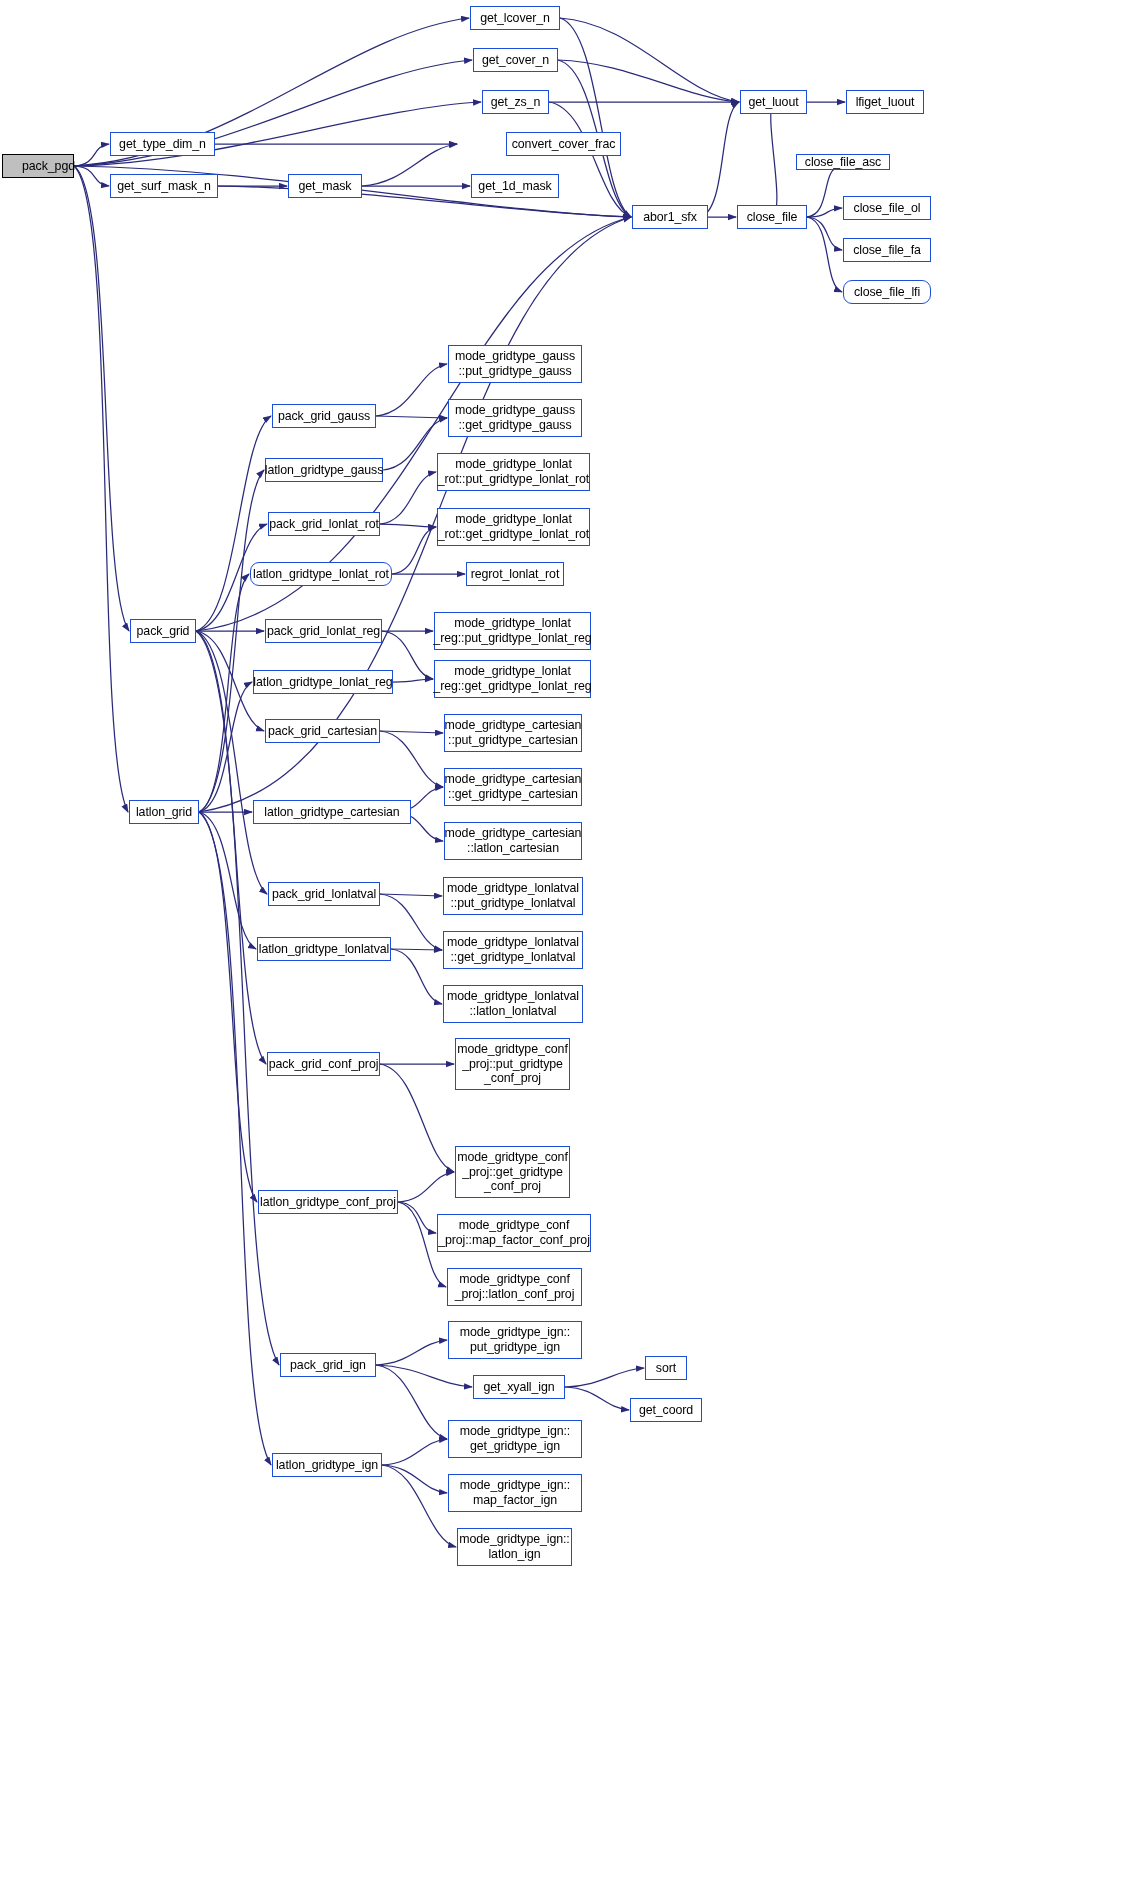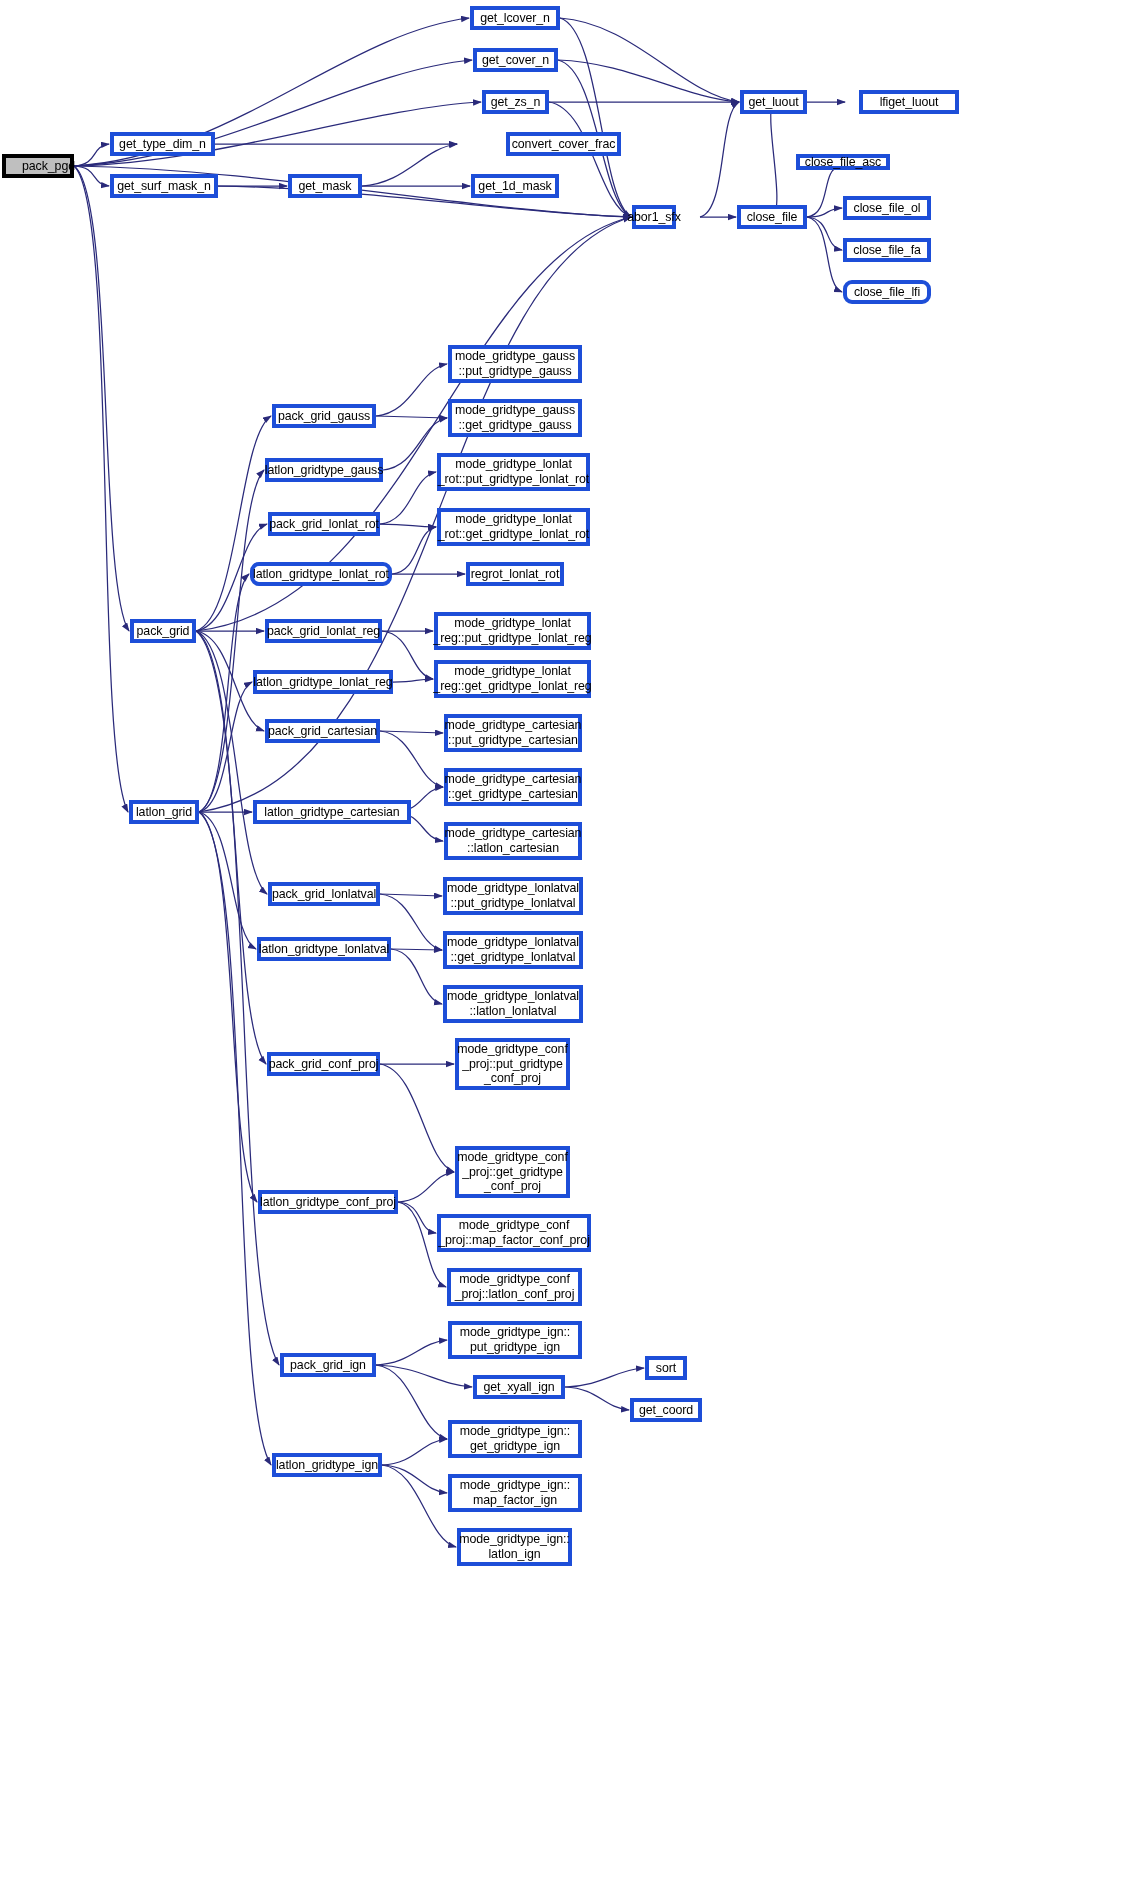--- a/index.html
+++ b/index.html
@@ -2,21 +2,21 @@
 <html><head>
 <meta charset="utf-8">
 <style>
   html,body{margin:0;padding:0;background:#ffffff;}
   body{font-family:"Liberation Sans", sans-serif;}
   #graph{position:relative;width:1123px;height:1884px;background:#ffffff;overflow:hidden;}
   svg.edges{position:absolute;left:0;top:0;width:1123px;height:1884px;pointer-events:none;}
   .node{
     position:absolute;
     box-sizing:border-box;
-    border:4px solid #1d4ed8;
+    border:1px solid #1d4ed8;
     background:#ffffff;
     color:#000000;
     font-size:12.4px;
     line-height:14.6px;
     display:flex;
     align-items:center;
     justify-content:center;
     text-align:center;
     white-space:pre-line;
     letter-spacing:-0.1px;
@@ -113,23 +113,23 @@
   <div id="node-layer">
       <div class="node root" style="left: 2px; top: 154px; width: 72px; height: 24px;">pack_pgd</div>
       <div class="node" style="left: 470px; top: 6px; width: 90px; height: 24px;">get_lcover_n</div>
       <div class="node" style="left: 473px; top: 48px; width: 85px; height: 24px;">get_cover_n</div>
       <div class="node" style="left: 482px; top: 90px; width: 67px; height: 24px;">get_zs_n</div>
       <div class="node" style="left: 110px; top: 132px; width: 105px; height: 24px;">get_type_dim_n</div>
       <div class="node" style="left: 458px; top: 132px; width: 115px; height: 24px; margin-left: 48px;">convert_cover_frac</div>
       <div class="node" style="left: 110px; top: 174px; width: 108px; height: 24px;">get_surf_mask_n</div>
       <div class="node" style="left: 288px; top: 174px; width: 74px; height: 24px;">get_mask</div>
       <div class="node" style="left: 471px; top: 174px; width: 88px; height: 24px;">get_1d_mask</div>
-      <div class="node" style="left: 632px; top: 205px; width: 44px; height: 24px;">abor1_sfx</div>
+      <div class="node" style="left: 632px; top: 205px; width: 76px; height: 24px;">abor1_sfx</div>
       <div class="node" style="left: 740px; top: 90px; width: 67px; height: 24px;">get_luout</div>
-      <div class="node" style="left: 846px; top: 90px; width: 100px; height: 24px; margin-left: 13px;">lfiget_luout</div>
+      <div class="node" style="left: 846px; top: 90px; width: 78px; height: 24px;">lfiget_luout</div>
       <div class="node" style="left: 737px; top: 205px; width: 70px; height: 24px;">close_file</div>
       <div class="node" style="left: 796px; top: 154px; width: 94px; height: 16px;">close_file_asc</div>
       <div class="node" style="left: 843px; top: 196px; width: 88px; height: 24px;">close_file_ol</div>
       <div class="node" style="left: 843px; top: 238px; width: 88px; height: 24px;">close_file_fa</div>
       <div class="node" style="left: 843px; top: 280px; width: 88px; height: 24px; border-radius: 9px;">close_file_lfi</div>
       <div class="node" style="left: 448px; top: 345px; width: 134px; height: 38px;">mode_gridtype_gauss
 ::put_gridtype_gauss</div>
       <div class="node" style="left: 272px; top: 404px; width: 104px; height: 24px;">pack_grid_gauss</div>
       <div class="node" style="left: 448px; top: 399px; width: 134px; height: 38px;">mode_gridtype_gauss
 ::get_gridtype_gauss</div>

